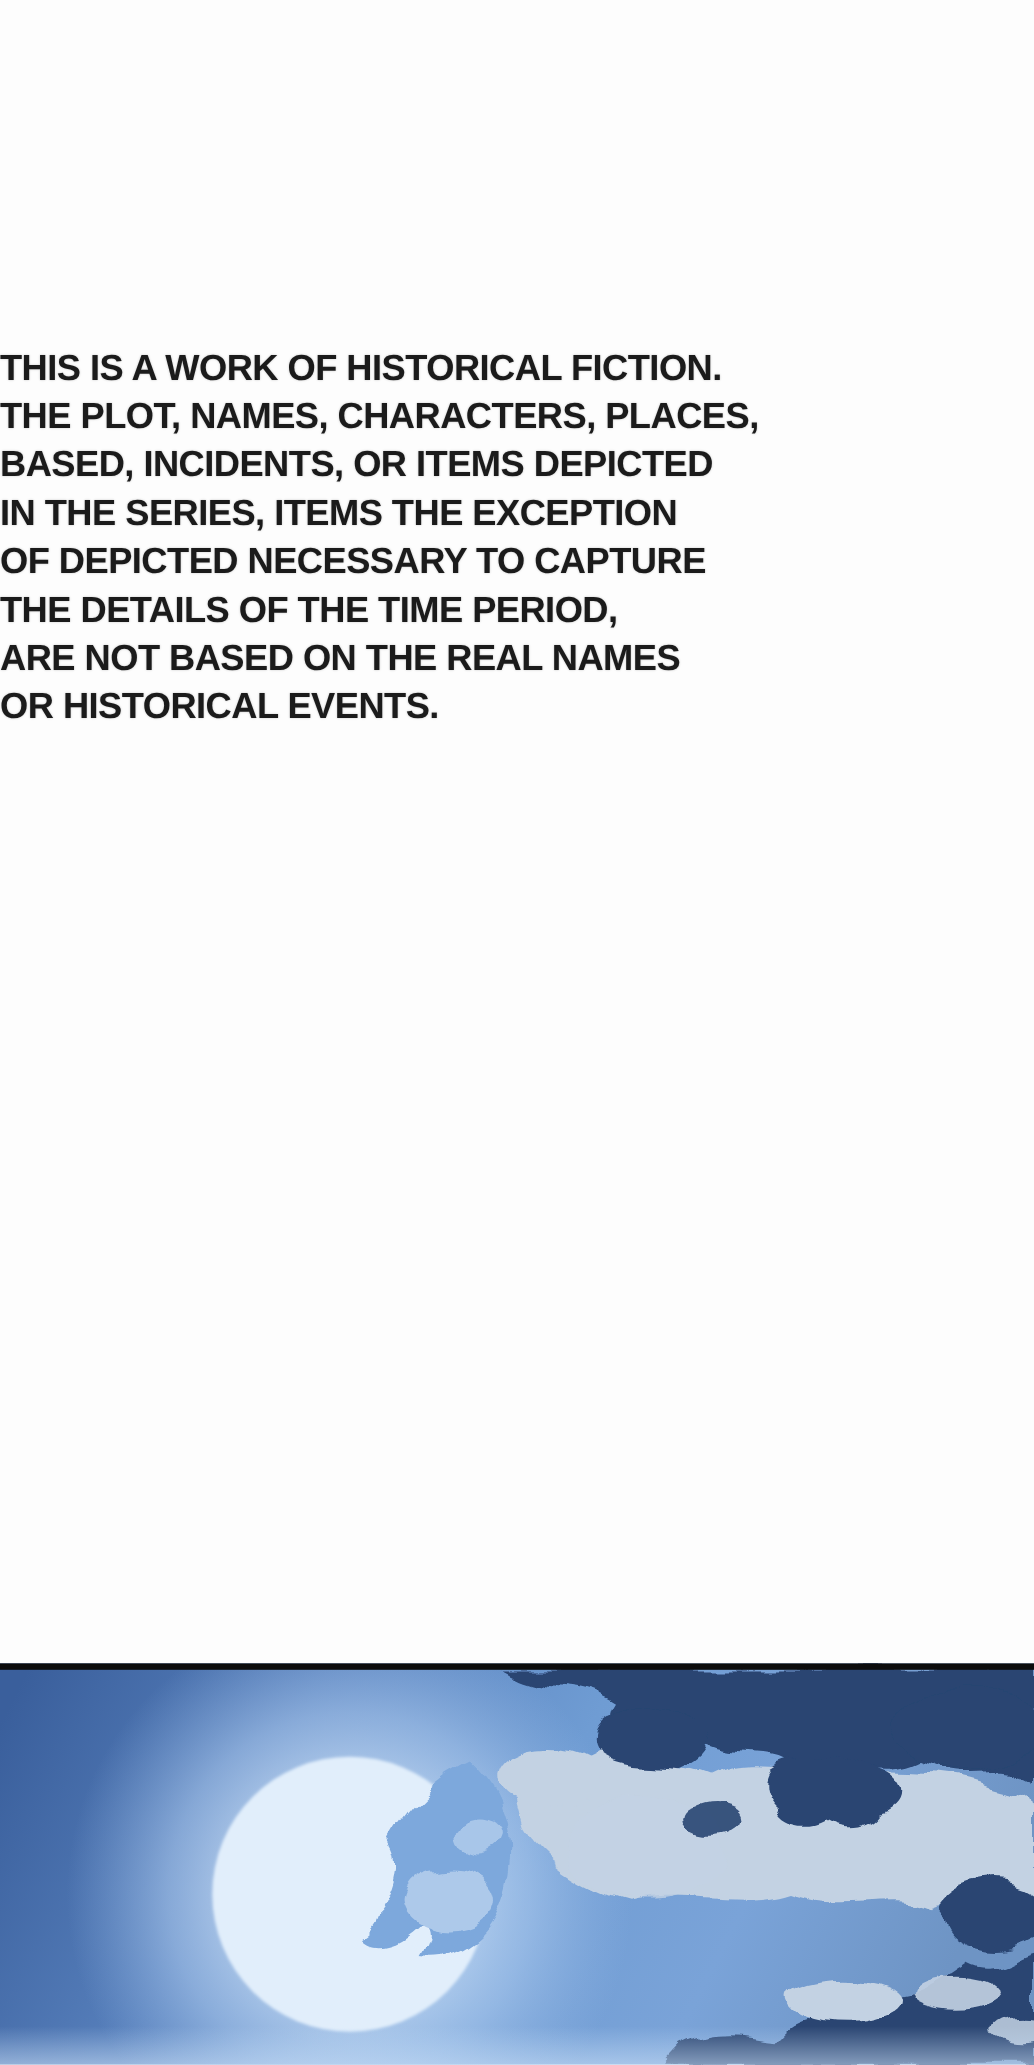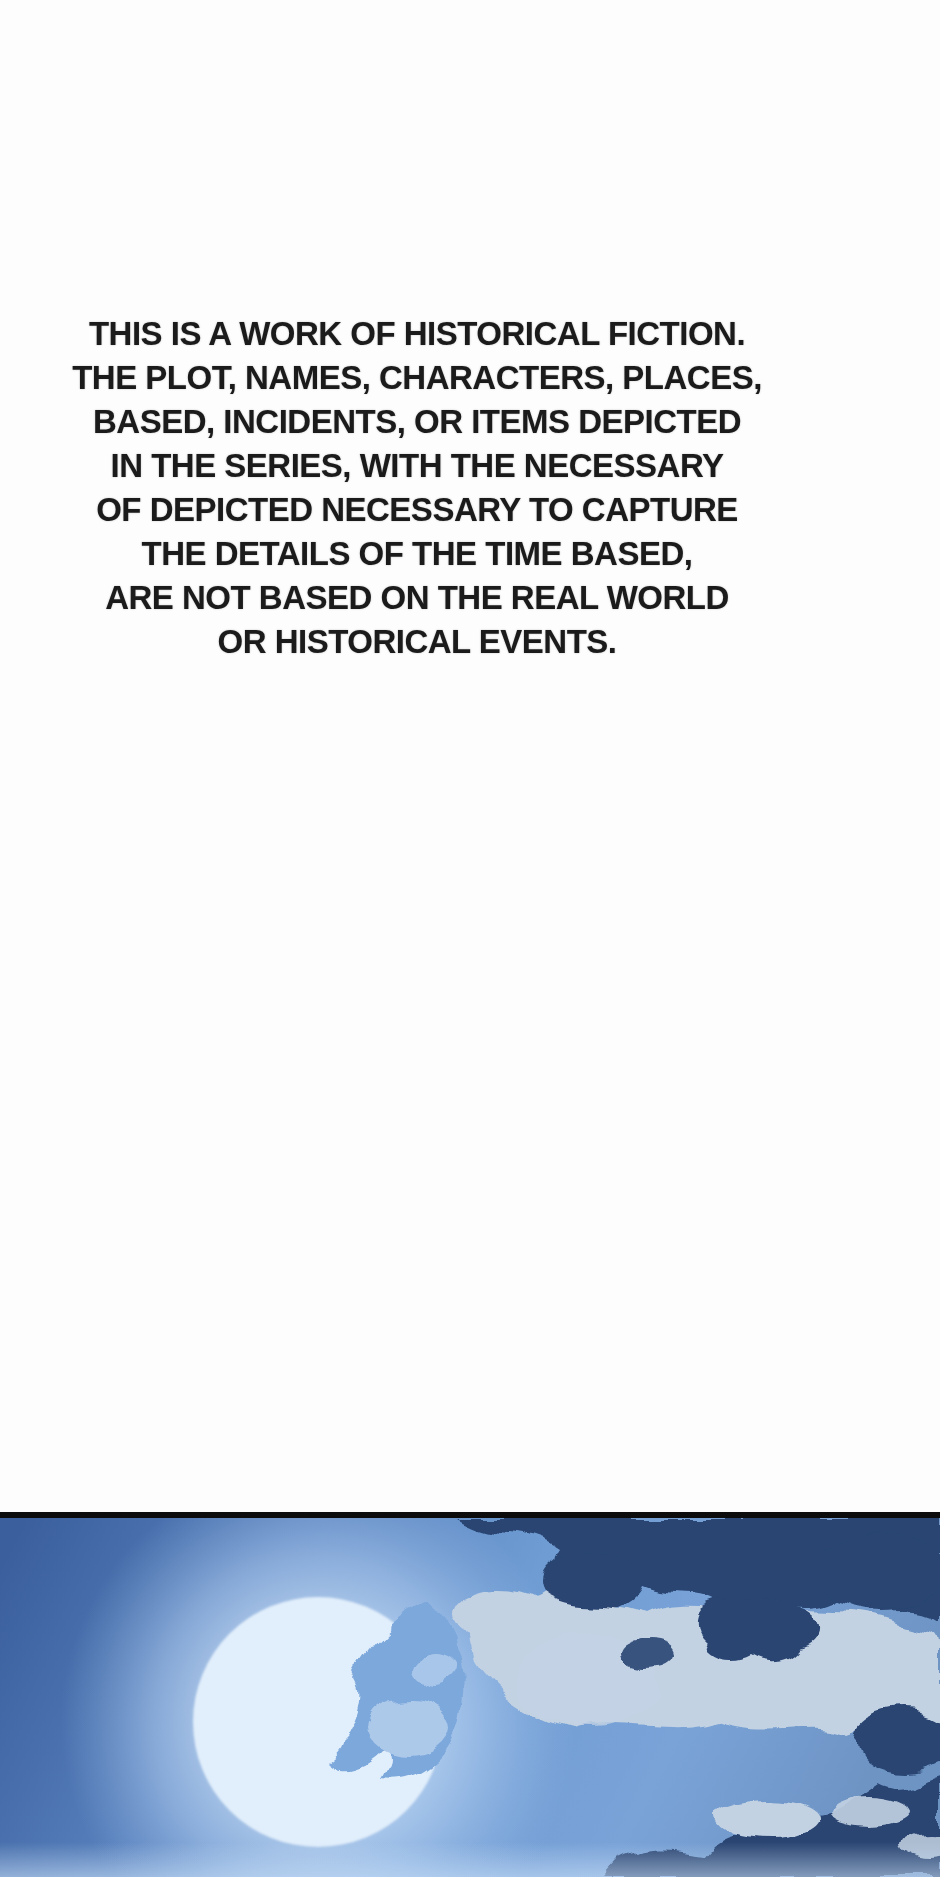--- a/index.html
+++ b/index.html
@@ -13,21 +13,21 @@
   }
   .page {
     position: absolute;
     inset: 0;
   }
   .disclaimer {
     position: absolute;
     top: 312px;
     left: 0;
     width: 834px;
-    text-align: center;
+    text-align: left;
   }
   .disclaimer .line {
     font-size: 33px;
     line-height: 44px;
     font-weight: 700;
     letter-spacing: -0.5px;
     color: #1b1b1b;
     text-shadow: 0 0 2px rgba(40,40,40,0.28);
     white-space: nowrap;
   }
@@ -44,24 +44,24 @@
 </style>
 </head>
 <body>
 
 <div class="page">
 
   <section class="disclaimer">
     <div class="line">THIS IS A WORK OF HISTORICAL FICTION.</div>
     <div class="line">THE PLOT, NAMES, CHARACTERS, PLACES,</div>
     <div class="line">BASED, INCIDENTS, OR ITEMS DEPICTED</div>
-    <div class="line">IN THE SERIES, WITH THE NECESSARY</div>
+    <div class="line">IN THE SERIES, ITEMS THE EXCEPTION</div>
     <div class="line">OF DEPICTED NECESSARY TO CAPTURE</div>
-    <div class="line">THE DETAILS OF THE TIME BASED,</div>
-    <div class="line">ARE NOT BASED ON THE REAL WORLD</div>
+    <div class="line">THE DETAILS OF THE TIME PERIOD,</div>
+    <div class="line">ARE NOT BASED ON THE REAL NAMES</div>
     <div class="line">OR HISTORICAL EVENTS.</div>
   </section>
 
   <figure class="illustration">
     <svg width="940" height="365" viewBox="0 0 940 365" xmlns="http://www.w3.org/2000/svg">
       <defs>
         <linearGradient id="skyGrad" x1="0" y1="0.15" x2="1" y2="0.35">
           <stop offset="0" stop-color="#3a5f9c"></stop>
           <stop offset="0.28" stop-color="#5881bd"></stop>
           <stop offset="0.55" stop-color="#6f9cd3"></stop>

